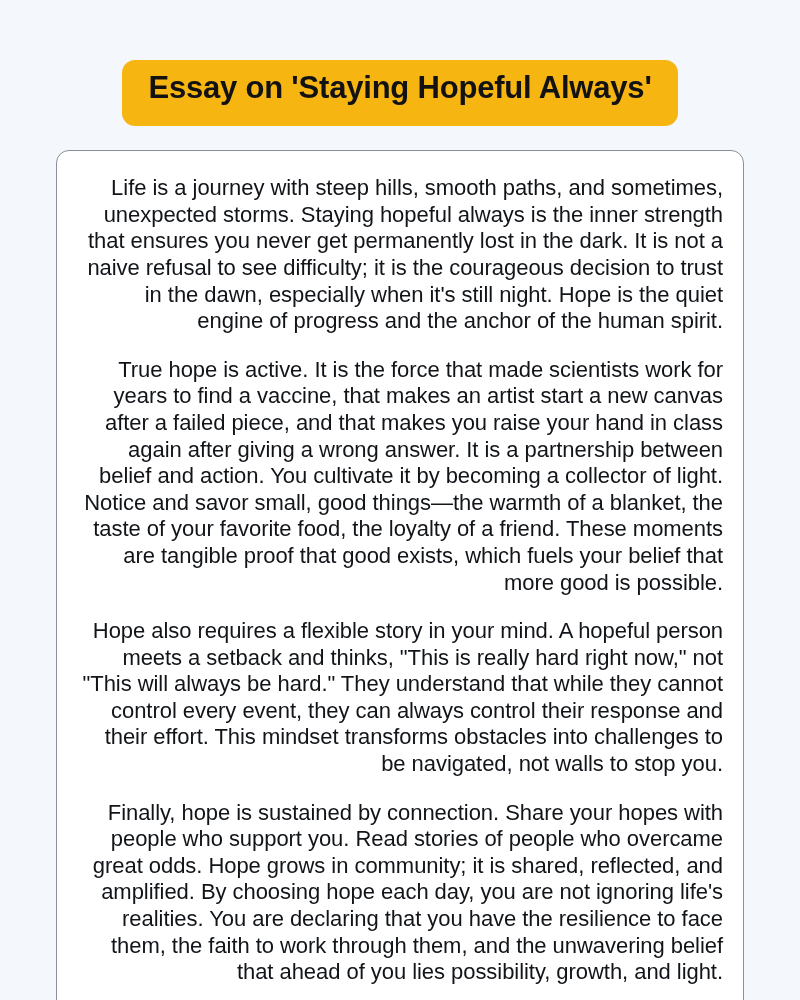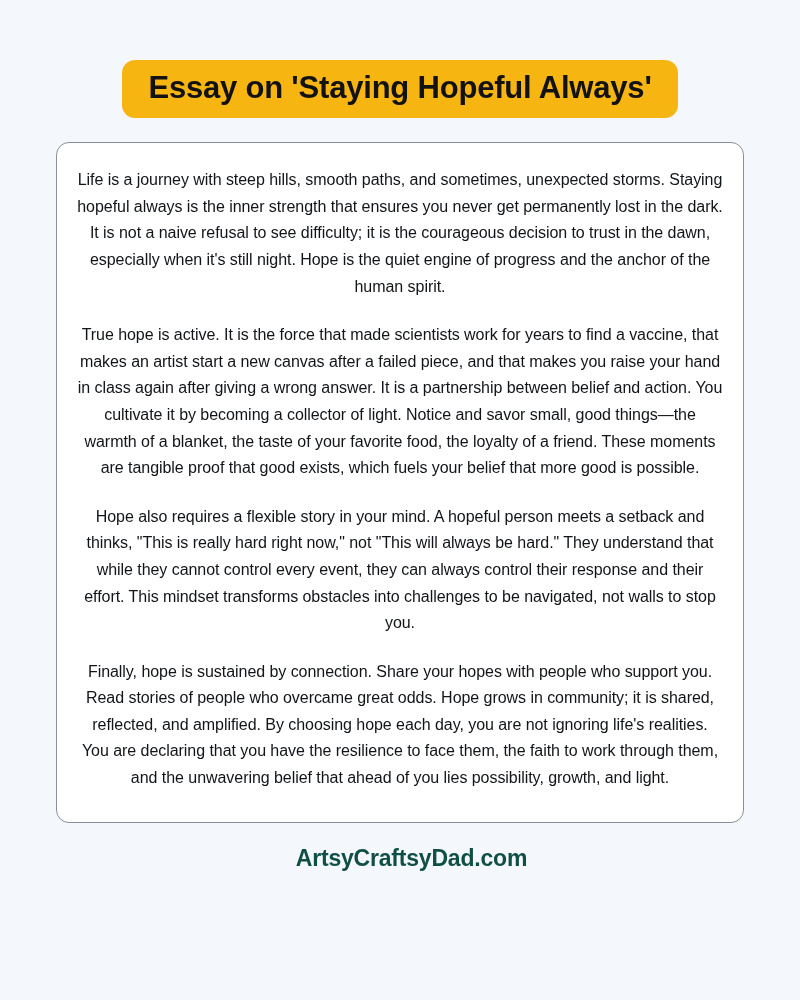--- a/index.html
+++ b/index.html
@@ -19,21 +19,21 @@
     height: 1000px;
     box-sizing: border-box;
     display: flex;
     flex-direction: column;
     align-items: center;
   }
   .title-chip {
     margin-top: 60px;
     background: #f7b512;
     border-radius: 13px;
-    padding: 9px 26px 12px 26px;
+    padding: 9px 26px 20px 26px;
     display: inline-block;
     max-width: 622px;
   }
   .title-text {
     font-size: 31px;
     font-weight: bold;
     color: #121212;
     line-height: 1.2;
     letter-spacing: -0.2px;
     white-space: nowrap;
@@ -41,25 +41,25 @@
   .essay-card {
     margin-top: 24px;
     width: 688px;
     box-sizing: border-box;
     background: #ffffff;
     border: 1.5px solid #8a8f99;
     border-radius: 13px;
     padding: 24px 20px 22px 20px;
   }
   .para {
-    font-size: 16px;
+    font-size: 22px;
     line-height: 26.6px;
     color: #111418;
     margin: 0 0 22px 0;
-    text-align: center;
+    text-align: right;
     letter-spacing: -0.05px;
   }
   .para:last-child {
     margin-bottom: 8px;
   }
   .footer {
     margin-top: 22px;
     font-size: 23px;
     font-weight: bold;
     color: #0f4f46;

